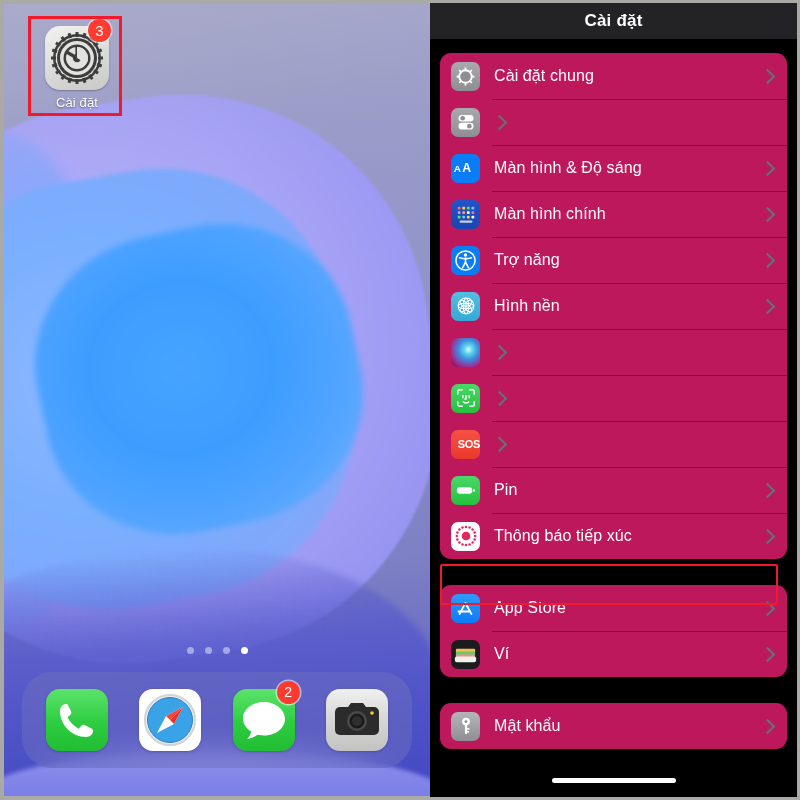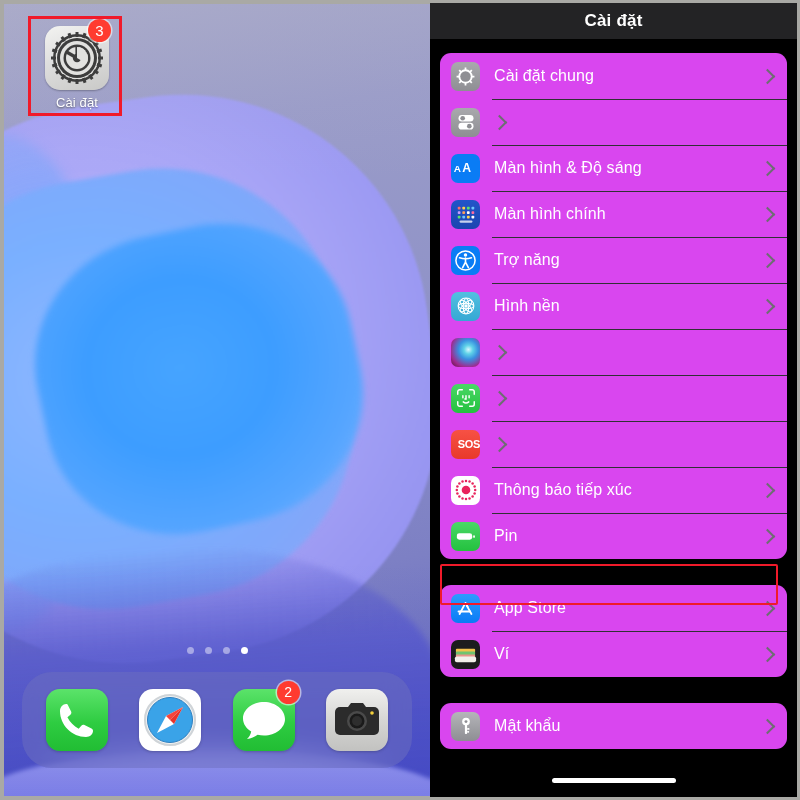--- a/index.html
+++ b/index.html
@@ -203,21 +203,21 @@
     letter-spacing: .2px;
   }
   .list-scroll {
     position: absolute;
     top: 36px; left: 0; right: 0; bottom: 0;
     background: #000;
     padding: 14px 10px 0 10px;
     box-sizing: border-box;
   }
   .group {
-    background: #d946ef;
+    background: #be185d;
     border-radius: 11px;
     overflow: hidden;
     margin-bottom: 26px;
   }
   .row {
     position: relative;
     display: flex;
     align-items: center;
     height: 46px;
     padding: 0 10px 0 11px;
@@ -545,20 +545,31 @@
             </g>
               </svg>
           </span>
           <span class="chev"></span>
         </div>
 
         <div class="row">
           <span class="sicon i-sos">
             <span class="sos-text">SOS</span>
           </span>
+          <span class="chev"></span>
+        </div>
+
+        <div class="row">
+          <span class="sicon i-battery">
+            <svg width="23" height="23" viewBox="0 0 24 24">
+                <rect x="3" y="8.5" width="16" height="7" rx="2.6" fill="#fff"></rect>
+                <rect x="20" y="10.6" width="1.8" height="2.8" rx="0.9" fill="#fff"></rect>
+              </svg>
+          </span>
+          <span class="row-label">Pin</span>
           <span class="chev"></span>
         </div>
 
         <div class="row">
           <span class="sicon i-expo">
             <svg width="24" height="24" viewBox="0 0 24 24">
               <circle cx="12" cy="12" r="4.3" fill="#e8245c"></circle>
               <g fill="#e8245c">
                 <circle cx="12" cy="2.9" r="1.25"></circle>
                   <circle cx="15.5" cy="3.6" r="1.25"></circle>
@@ -576,31 +587,20 @@
                   <circle cx="3.4" cy="8.6" r="1.25"></circle>
                 <circle cx="5.4" cy="5.6" r="1.25"></circle>
                   <circle cx="8.5" cy="3.6" r="1.25"></circle>
               </g>
             </svg>
           </span>
           <span class="row-label">Thông báo tiếp xúc</span>
           <span class="chev"></span>
         </div>
 
-        <div class="row">
-          <span class="sicon i-battery">
-            <svg width="23" height="23" viewBox="0 0 24 24">
-                <rect x="3" y="8.5" width="16" height="7" rx="2.6" fill="#fff"></rect>
-                <rect x="20" y="10.6" width="1.8" height="2.8" rx="0.9" fill="#fff"></rect>
-              </svg>
-          </span>
-          <span class="row-label">Pin</span>
-          <span class="chev"></span>
-        </div>
-
 
       </div>
 
       <div class="group">
         <div class="row">
           <span class="sicon i-appstore">
             <svg width="21" height="21" viewBox="0 0 24 24">
                 <g fill="none" stroke="#fff" stroke-width="2.1" stroke-linecap="round" stroke-linejoin="round">
               <path d="M5.2 18.3L12 5.6l2.5 4.6"></path>
               <path d="M18.8 18.3L13.6 9"></path>

